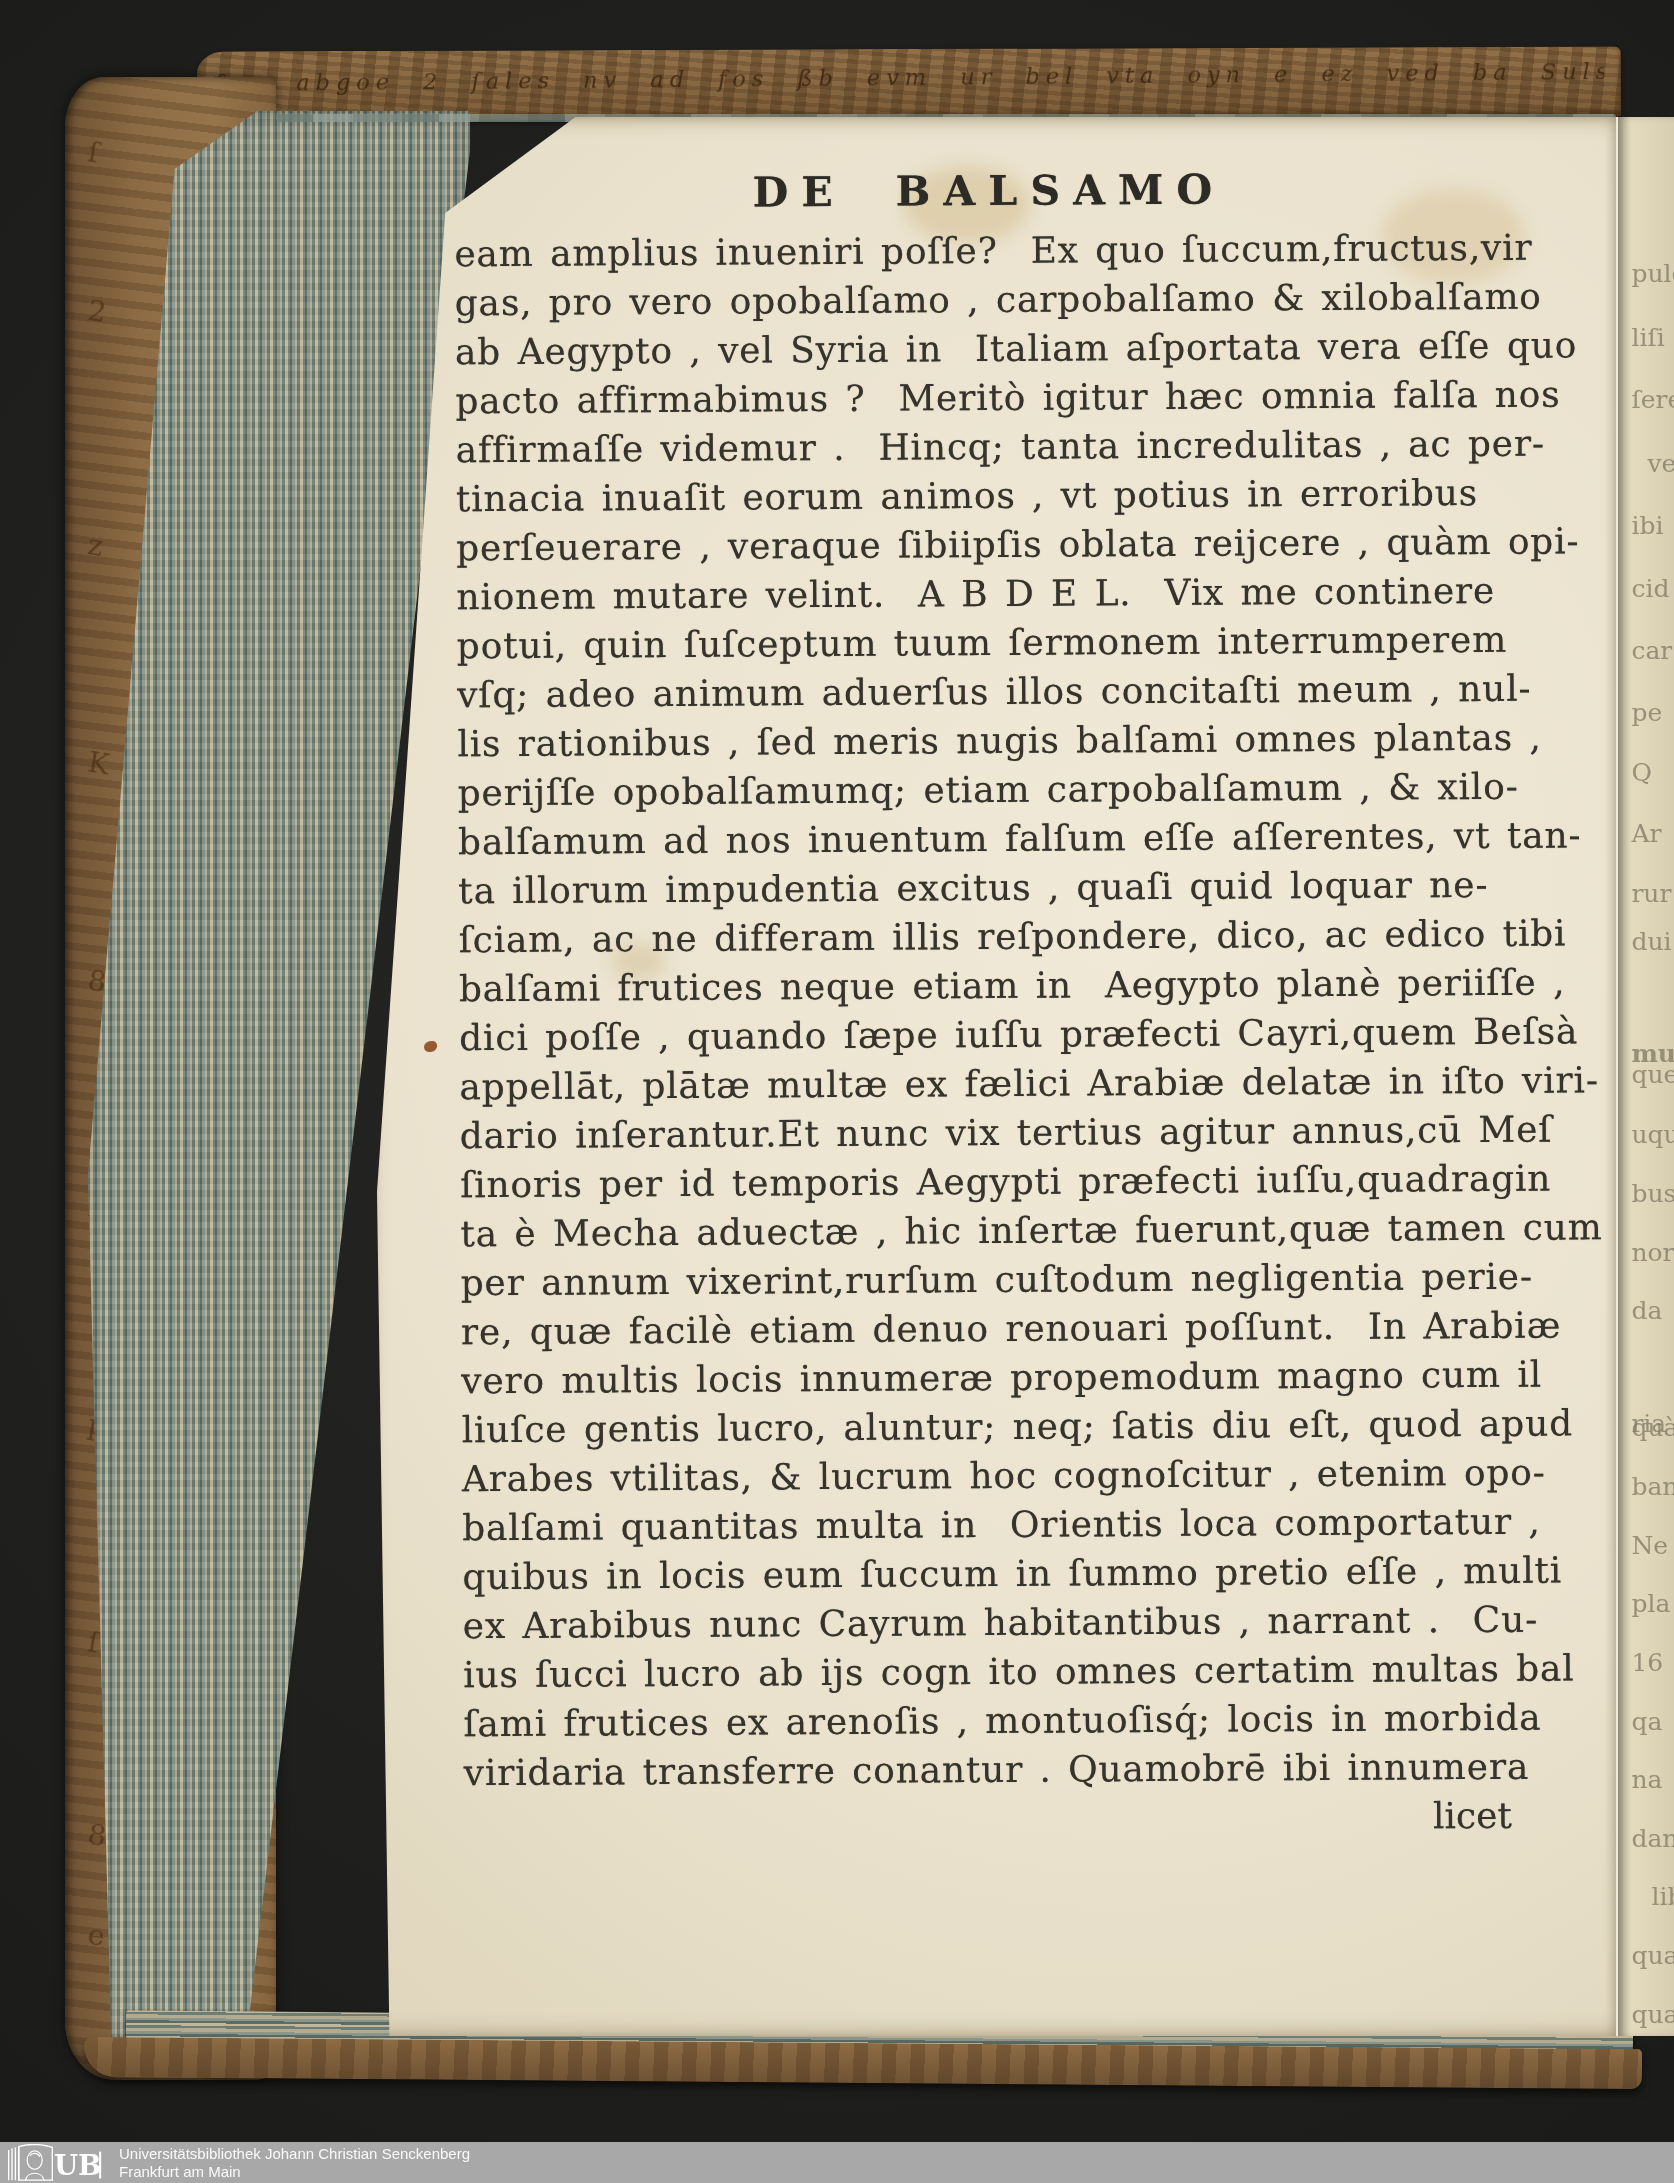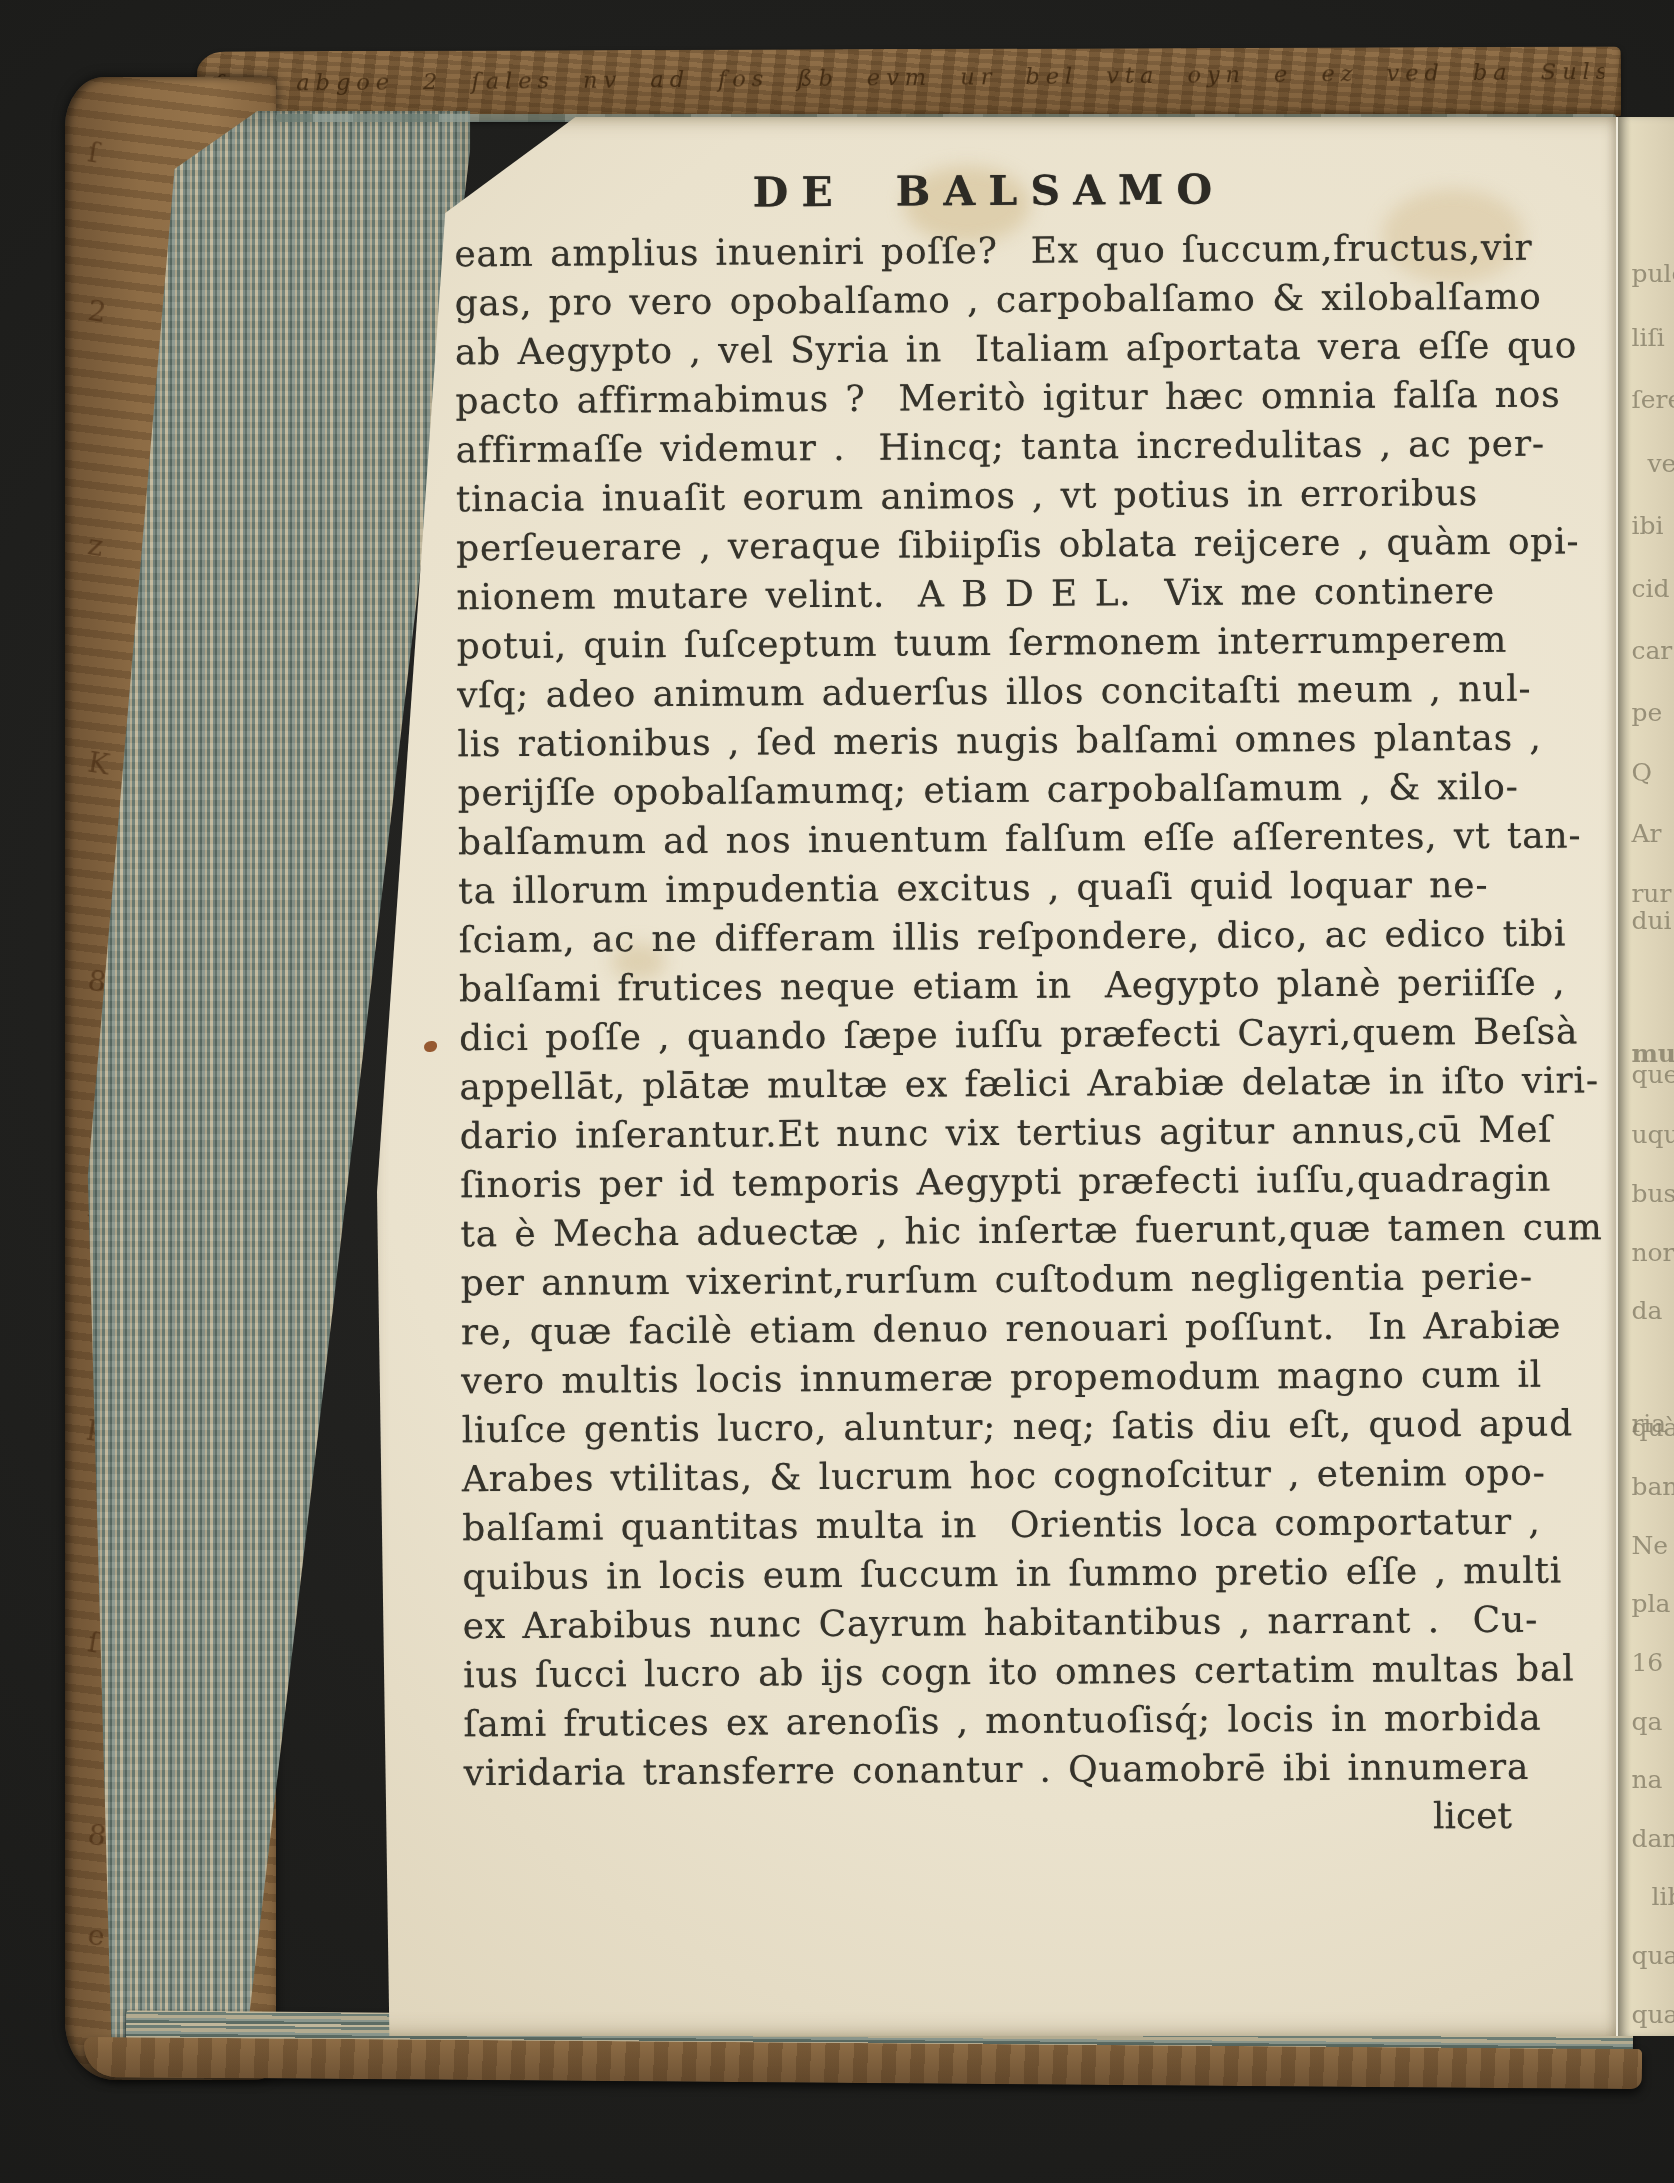--- a/index.html
+++ b/index.html
@@ -155,21 +155,21 @@
       <span style="top: 206px;">liſi</span>
       <span style="top: 268px;">ſere</span>
       <span style="top: 332px; margin-left: 16px;">vel</span>
       <span style="top: 394px;">ibi</span>
       <span style="top: 457px;">cid</span>
       <span style="top: 519px;">car</span>
       <span style="top: 581px;">pe</span>
       <span style="top: 641px;">Q</span>
       <span style="top: 702px;">Ar</span>
       <span style="top: 762px;">rur</span>
-      <span style="top: 789px;">dui</span>
+      <span style="top: 810px;">dui</span>
       <span style="top: 922px; font-weight: bold;">mu</span>
       <span style="top: 943px;">que</span>
       <span style="top: 1003px;">uqu</span>
       <span style="top: 1062px;">bus</span>
       <span style="top: 1121px;">nor</span>
       <span style="top: 1179px;">da</span>
       <span style="top: 1292px;">ria</span>
       <span style="top: 1296px;">quàm</span>
       <span style="top: 1355px;">ban</span>
       <span style="top: 1414px;">Ne</span>
@@ -216,15 +216,34 @@
         <div class="line">balſami quantitas multa in  Orientis loca comportatur ,</div>
         <div class="line">quibus in locis eum ſuccum in ſummo pretio eſſe , multi</div>
         <div class="line">ex Arabibus nunc Cayrum habitantibus , narrant .  Cu-</div>
         <div class="line">ius ſucci lucro ab ijs cogn ito omnes certatim multas bal</div>
         <div class="line">ſami frutices ex arenoſis , montuoſisq́; locis in morbida</div>
         <div class="line">viridaria transferre conantur . Quamobrē ibi innumera</div>
       </div>
     <div class="catchword">licet</div>
   </div>
 
+  <div class="banner">
+    <svg class="logo" width="99" height="38" viewBox="0 0 118 45">
+      <g stroke="#ffffff" stroke-width="1.6" fill="none">
+        <path d="M2 7 L2 43 M6 5 L6 43 M10 4 L10 43 M14 3 L14 43"></path>
+        <path d="M14 3 C 26 -1 44 0 54 4 L54 43 L14 43 Z"></path>
+      </g>
+      <g stroke="#ffffff" stroke-width="1.4" fill="none">
+        <ellipse cx="33" cy="19" rx="9" ry="11"></ellipse>
+        <path d="M22 43 C 24 32 42 32 44 43"></path>
+        <path d="M27 14 C 30 10 37 10 39 15"></path>
+      </g>
+      <text x="56" y="37" font-size="33" font-weight="bold" fill="#ffffff" font-family="'DejaVu Serif', serif">UB</text>
+      <line x1="111" y1="9" x2="111" y2="41" stroke="#ffffff" stroke-width="2.5"></line>
+    </svg>
+    <div class="lib-text">
+      <div class="l1">Universitätsbibliothek Johann Christian Senckenberg</div>
+      <div class="l2">Frankfurt am Main</div>
+    </div>
+  </div>
 
 </div>
 
 
 </body></html>

